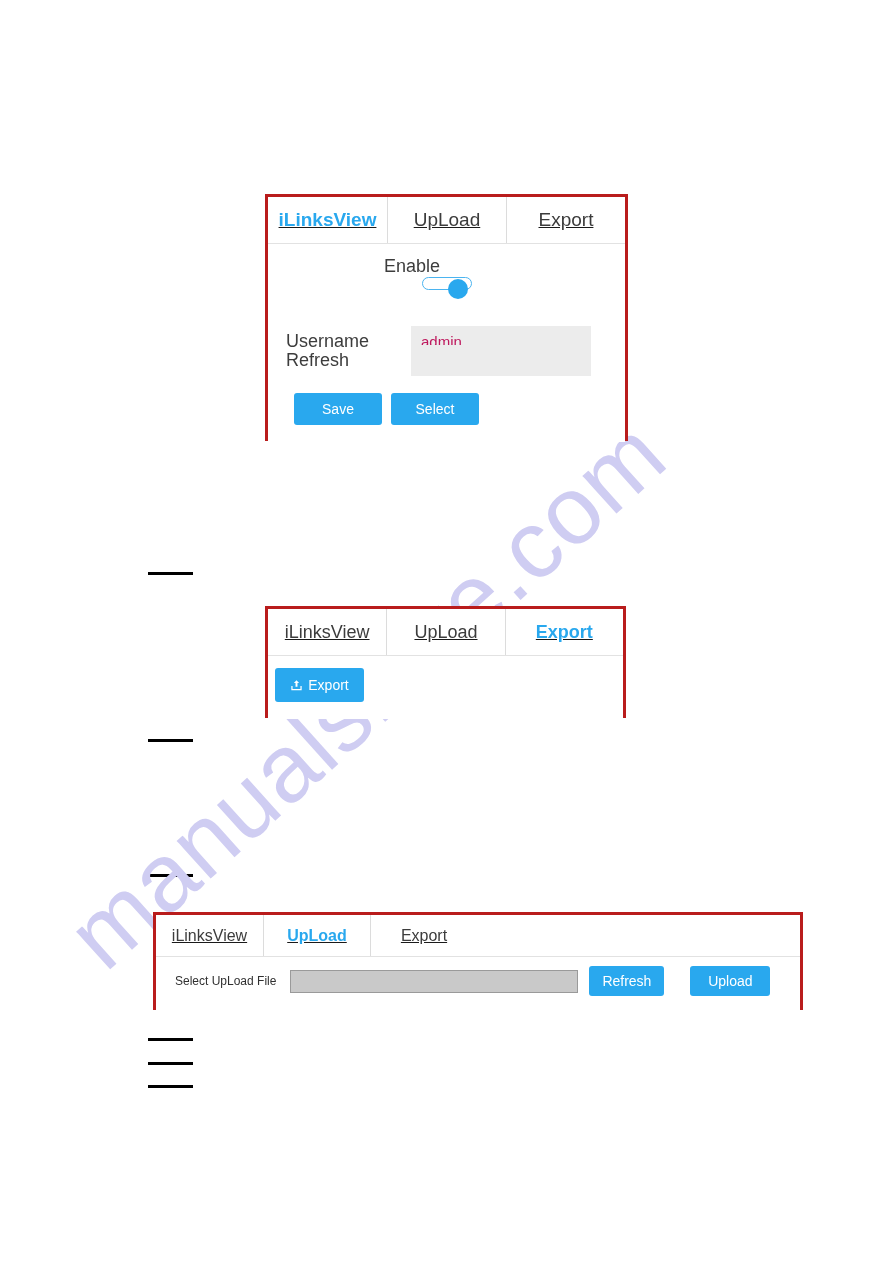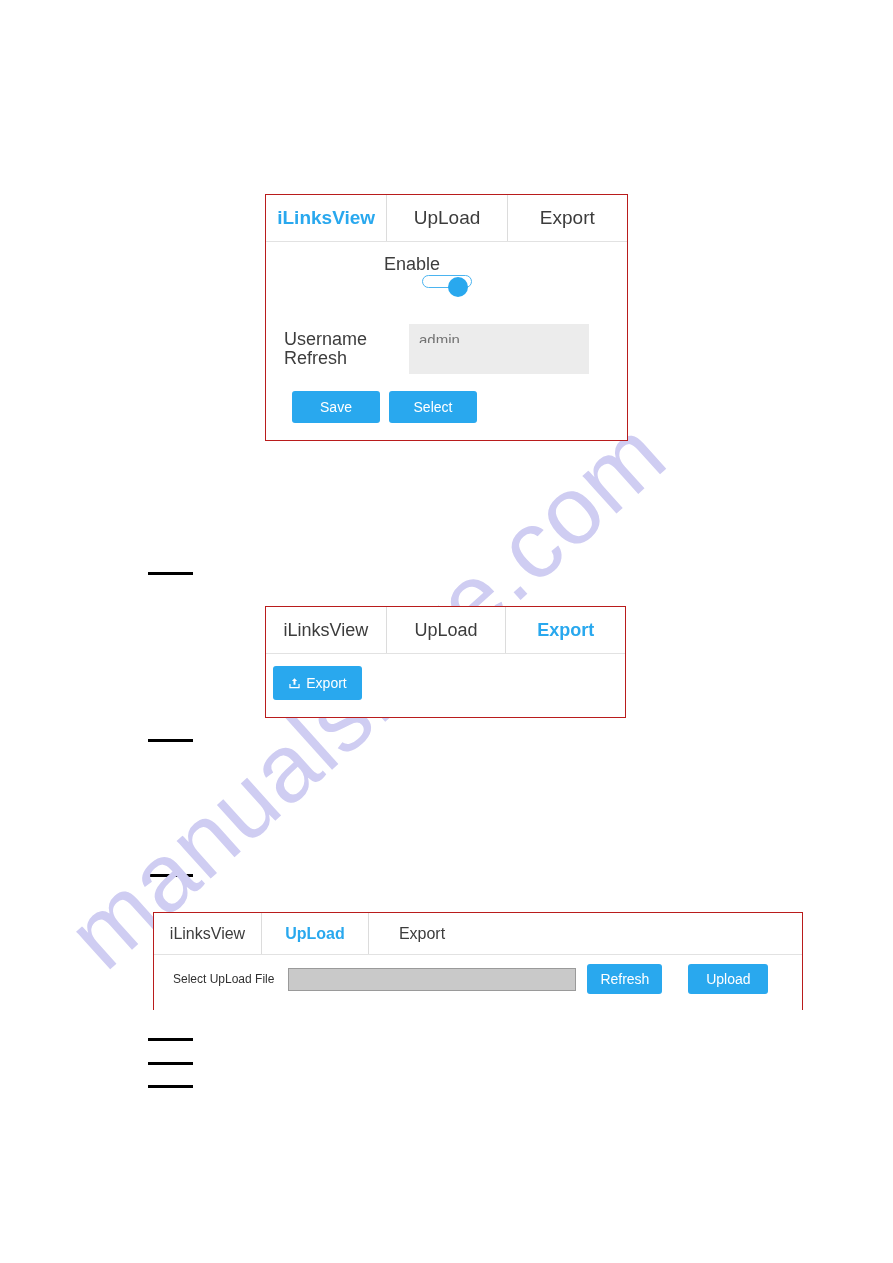--- a/index.html
+++ b/index.html
@@ -49,23 +49,24 @@
     position: absolute;
     height: 3px;
     background: #000000;
     z-index: 3;
   }
 
   
   .panel {
     position: absolute;
     background: #ffffff;
-    border: 1px solid #b91c1c;
+    border: 3px solid #b91c1c;
     box-sizing: border-box;
     z-index: 10;
+    text-decoration: underline;
   }
   .tabbar {
     display: flex;
     align-items: stretch;
     background: #ffffff;
     border-bottom: 1px solid #e2e2e2;
     box-sizing: border-box;
   }
   .tab {
     display: flex;
@@ -133,21 +134,21 @@
     width: 125px;
     font-size: 18px;
     color: #3d3d3d;
   }
   .text-input {
     background: #ececec;
     border: none;
     box-sizing: border-box;
     font-family: "Liberation Sans", sans-serif;
     font-size: 15px;
-    color: #737373;
+    color: #be185d;
     padding: 0 10px;
     outline: none;
   }
 
   #row-enable   { top: 12px;  height: 34px; flex-direction: column; }
   #row-username { top: 54px;  height: 34px; margin-top: 26px; }
   #row-password { top: 99px;  height: 34px; }
 
   .toggle {
     position: relative;

